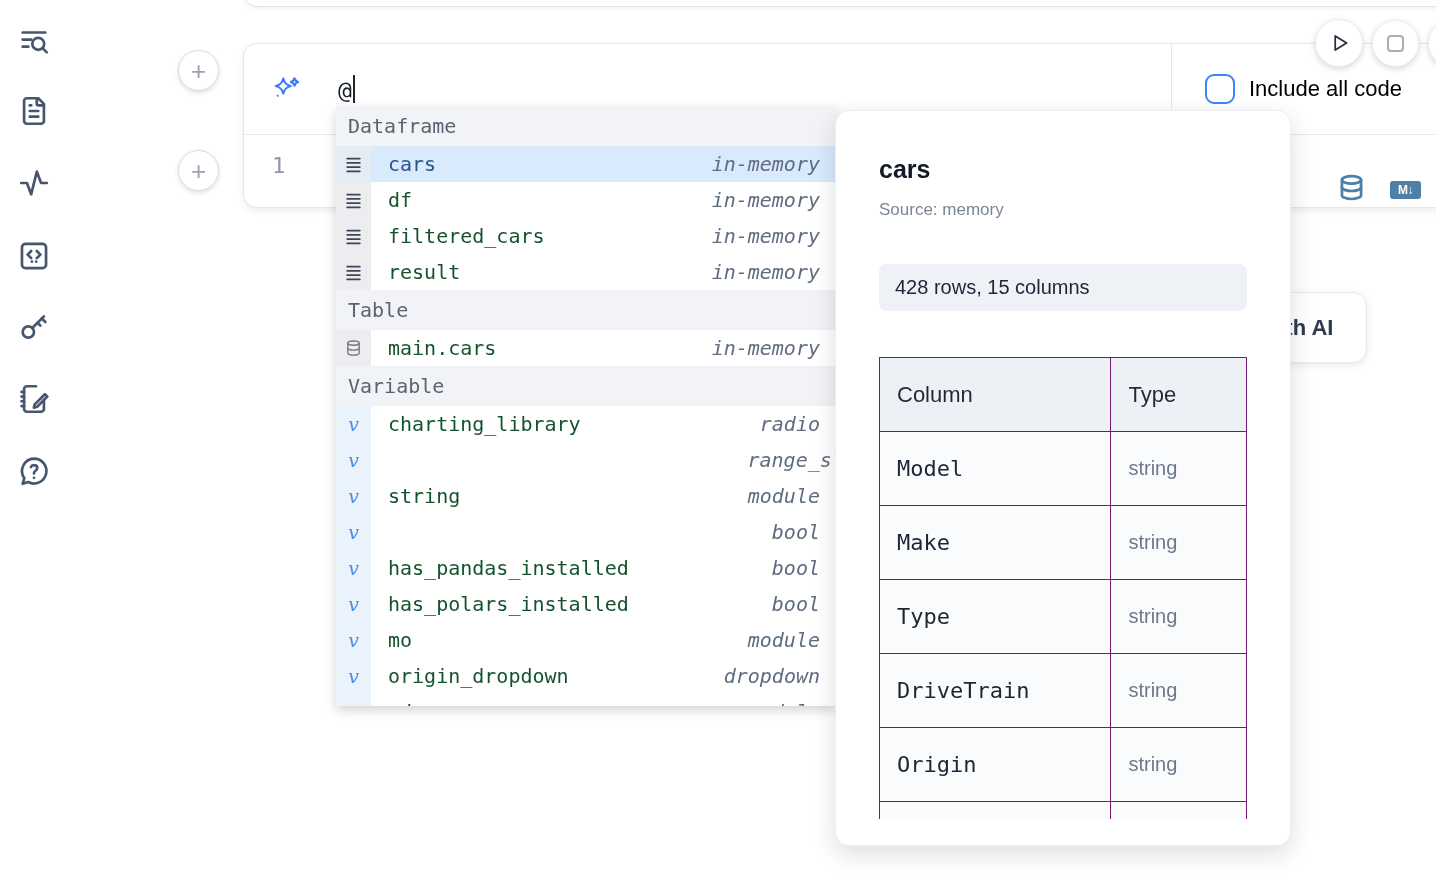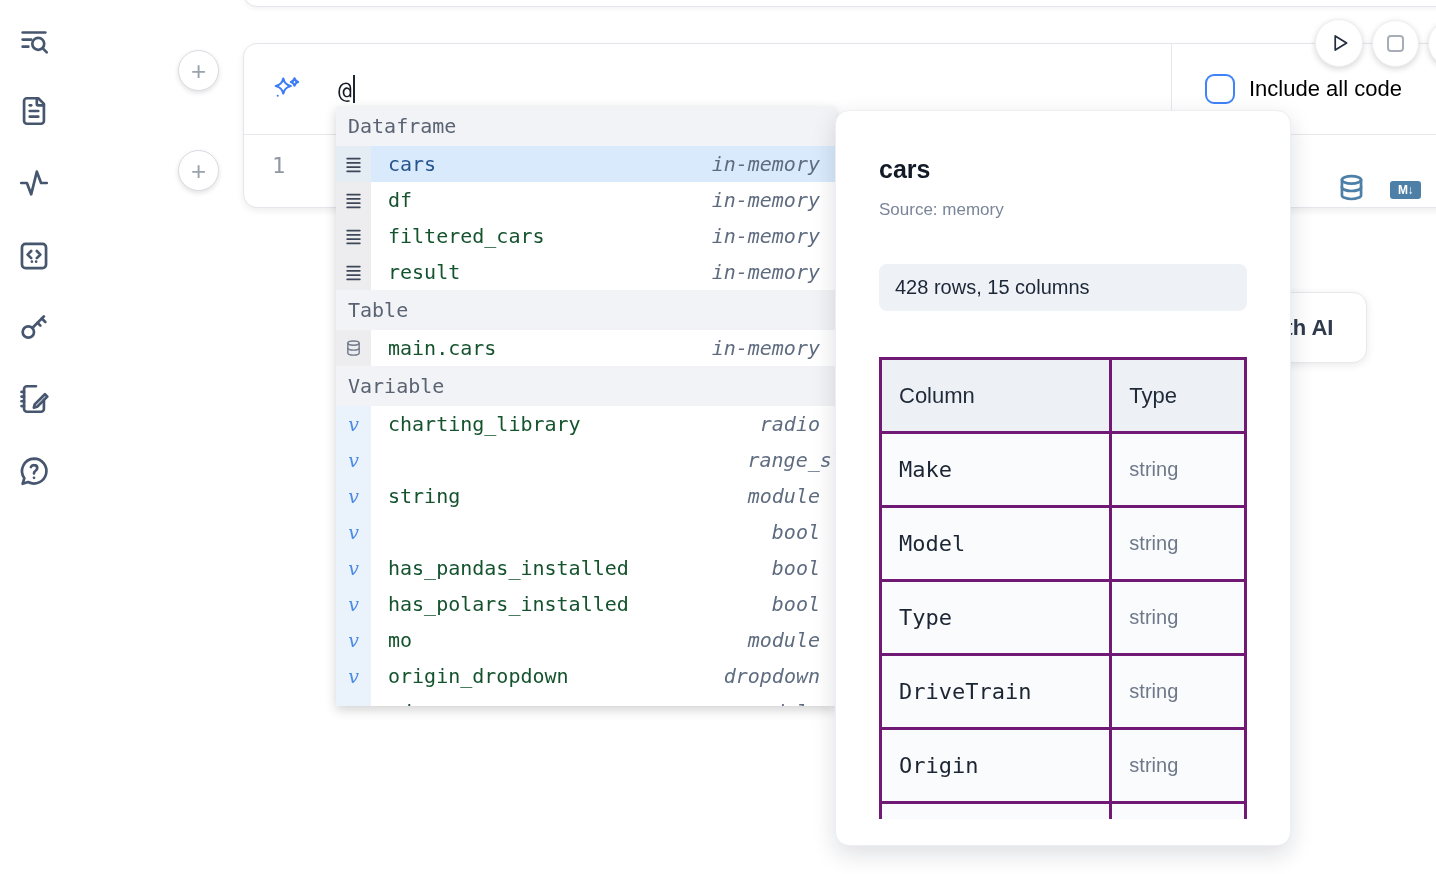--- a/index.html
+++ b/index.html
@@ -93,21 +93,21 @@
   
   .panel { position:absolute; left:835px; top:110px; width:456px; height:736px;
     background:#fff; border:1px solid #eceef2; border-radius:14px; z-index:30;
     box-shadow:0 8px 24px rgba(16,24,40,.14); padding-left:43px; }
   .panel-title { margin-top:44px; font-size:25px; font-weight:bold; color:#121a28; }
   .panel-source { margin-top:16px; font-size:17px; color:#7a8598; }
   .shape-badge { margin-top:44px; width:368px; background:#eef1f6; border-radius:8px;
     padding:12px 0 12px 16px; font-size:20px; color:#1c2636; }
   .tbl-wrap { margin-top:46px; width:369px; height:462px; overflow:hidden; }
   table.schema { border-collapse:collapse; width:368px; }
-  table.schema th, table.schema td { border:3px solid #701a75; height:74px;
+  table.schema th, table.schema td { border:1px solid #701a75; height:74px;
     padding-left:17px; text-align:left; font-weight:normal; }
   table.schema th { background:#edf1f6; font-size:22px; color:#1f2937; }
   table.schema td.col-name { background:#fafbfd; font-family:"DejaVu Sans Mono", monospace;
     font-size:22px; color:#1c2533; width:232px; }
   table.schema td.col-type { background:#fafbfd; font-size:20px; color:#6d7889; width:136px; }
   table.schema th.h-col { width:232px; }
 </style>
 </head>
 <body>
 
@@ -349,25 +349,25 @@
   <div class="tbl-wrap">
     <table class="schema">
       <thead>
         <tr>
           <th class="h-col">Column</th>
           <th>Type</th>
         </tr>
       </thead>
       <tbody id="schema-body">
           <tr>
+            <td class="col-name">Model</td>
+            <td class="col-type">string</td>
+          </tr>
+          <tr>
             <td class="col-name">Make</td>
-            <td class="col-type">string</td>
-          </tr>
-          <tr>
-            <td class="col-name">Model</td>
             <td class="col-type">string</td>
           </tr>
           <tr>
             <td class="col-name">Type</td>
             <td class="col-type">string</td>
           </tr>
           <tr>
             <td class="col-name">DriveTrain</td>
             <td class="col-type">string</td>
           </tr>

